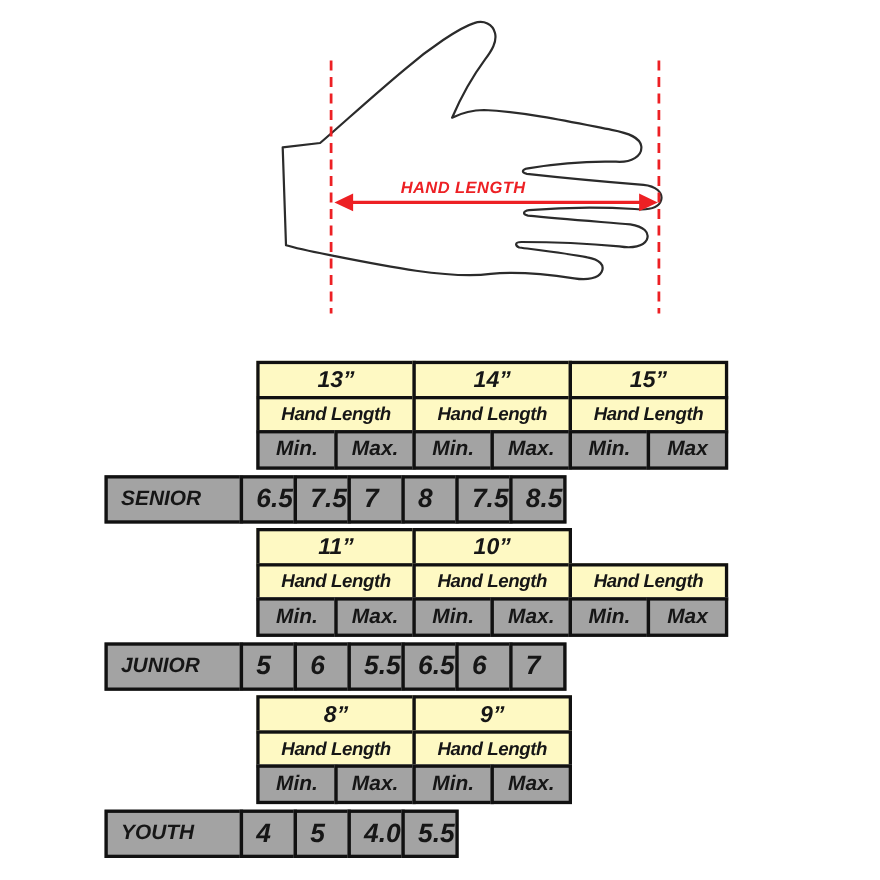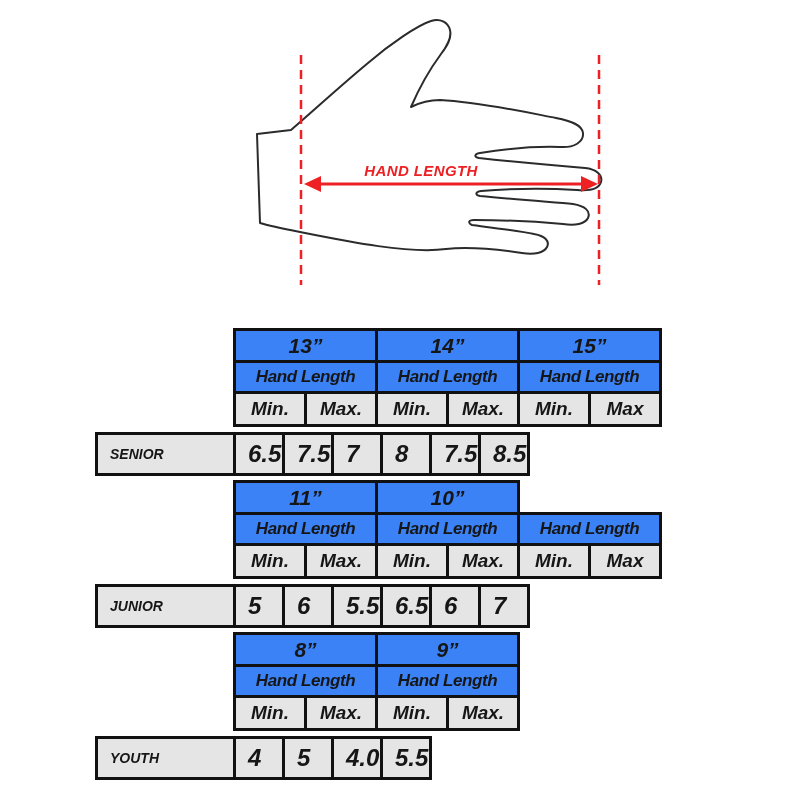--- a/index.html
+++ b/index.html
@@ -34,40 +34,40 @@
     line-height: 19px;
     white-space: nowrap;
   }
 
   
   .sizing-table { position: absolute; left: 95px; top: 328px; }
   .trow { display: flex; }
   .cell {
     box-sizing: border-box;
     border: 3px solid #111111;
-    background: #e5e5e5;
+    background: #a3a3a3;
     color: #161616;
     display: flex;
     align-items: center;
     justify-content: center;
     font-weight: 700;
   }
   .cell + .cell { margin-left: -3px; }
 
   .header-row { margin-left: 138px; }
-  .teal { background: #3b82f6; }
+  .teal { background: #fef9c3; }
 
   .row-size  .cell { height: 35px; width: 145px; font-size: 21px; }
   .row-hl    { margin-top: -3px; }
   .row-hl    .cell { height: 34px; width: 145px; font-size: 17px; letter-spacing: -0.4px; }
   .row-mm    { margin-top: -3px; }
   .row-mm    .cell { height: 36px; width: 74px; font-size: 19px; }
   .row-data  { margin-top: 5px; }
   .row-data  .cell { height: 44px; width: 52px; font-size: 24px; justify-content: flex-start; padding-left: 12px; }
-  .row-data  .label-cell { width: 141px; font-size: 14px; }
+  .row-data  .label-cell { width: 126px; font-size: 19px; }
   .section + .section { margin-top: 4px; }
 </style>
 </head>
 <body>
 
 <div class="canvas">
 
   <svg class="diagram-svg" width="800" height="800" viewBox="0 0 800 800">
 
     <path d="M 257,134

